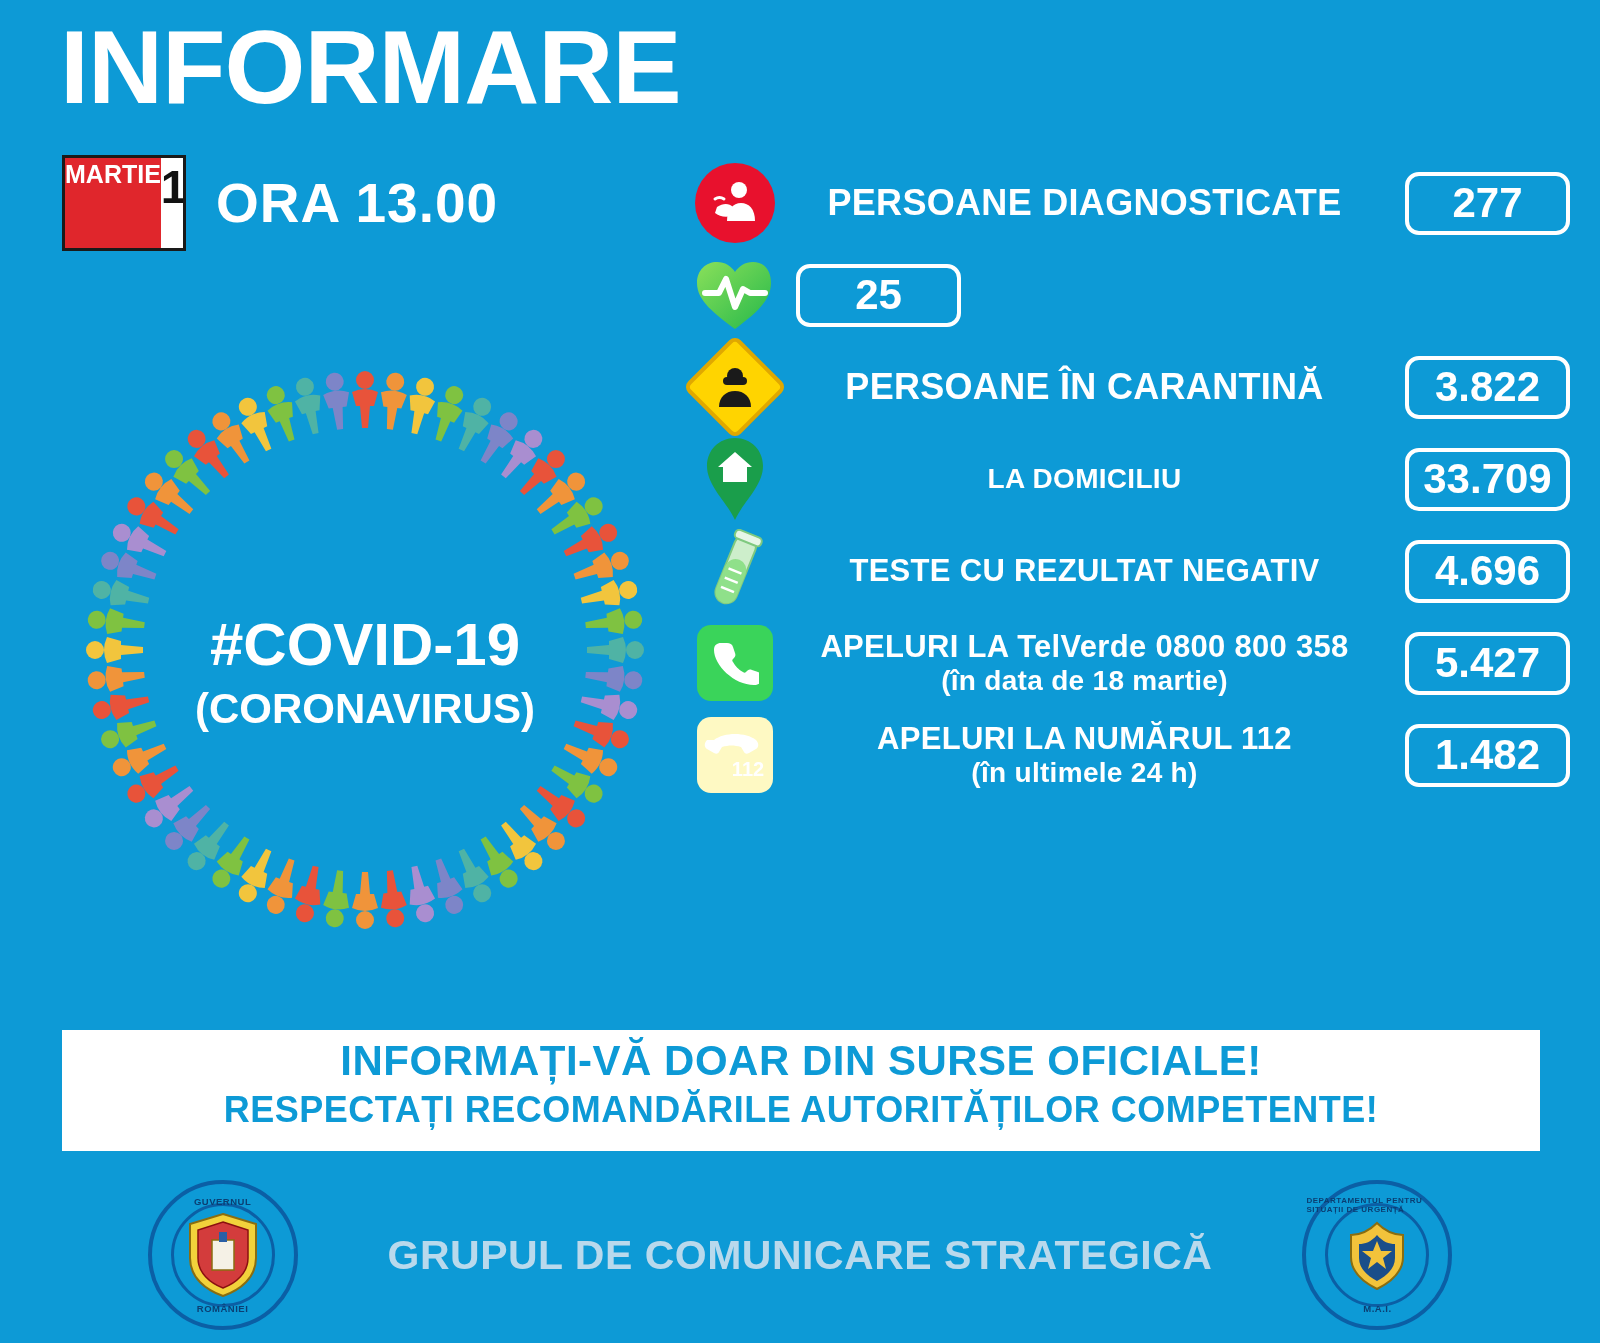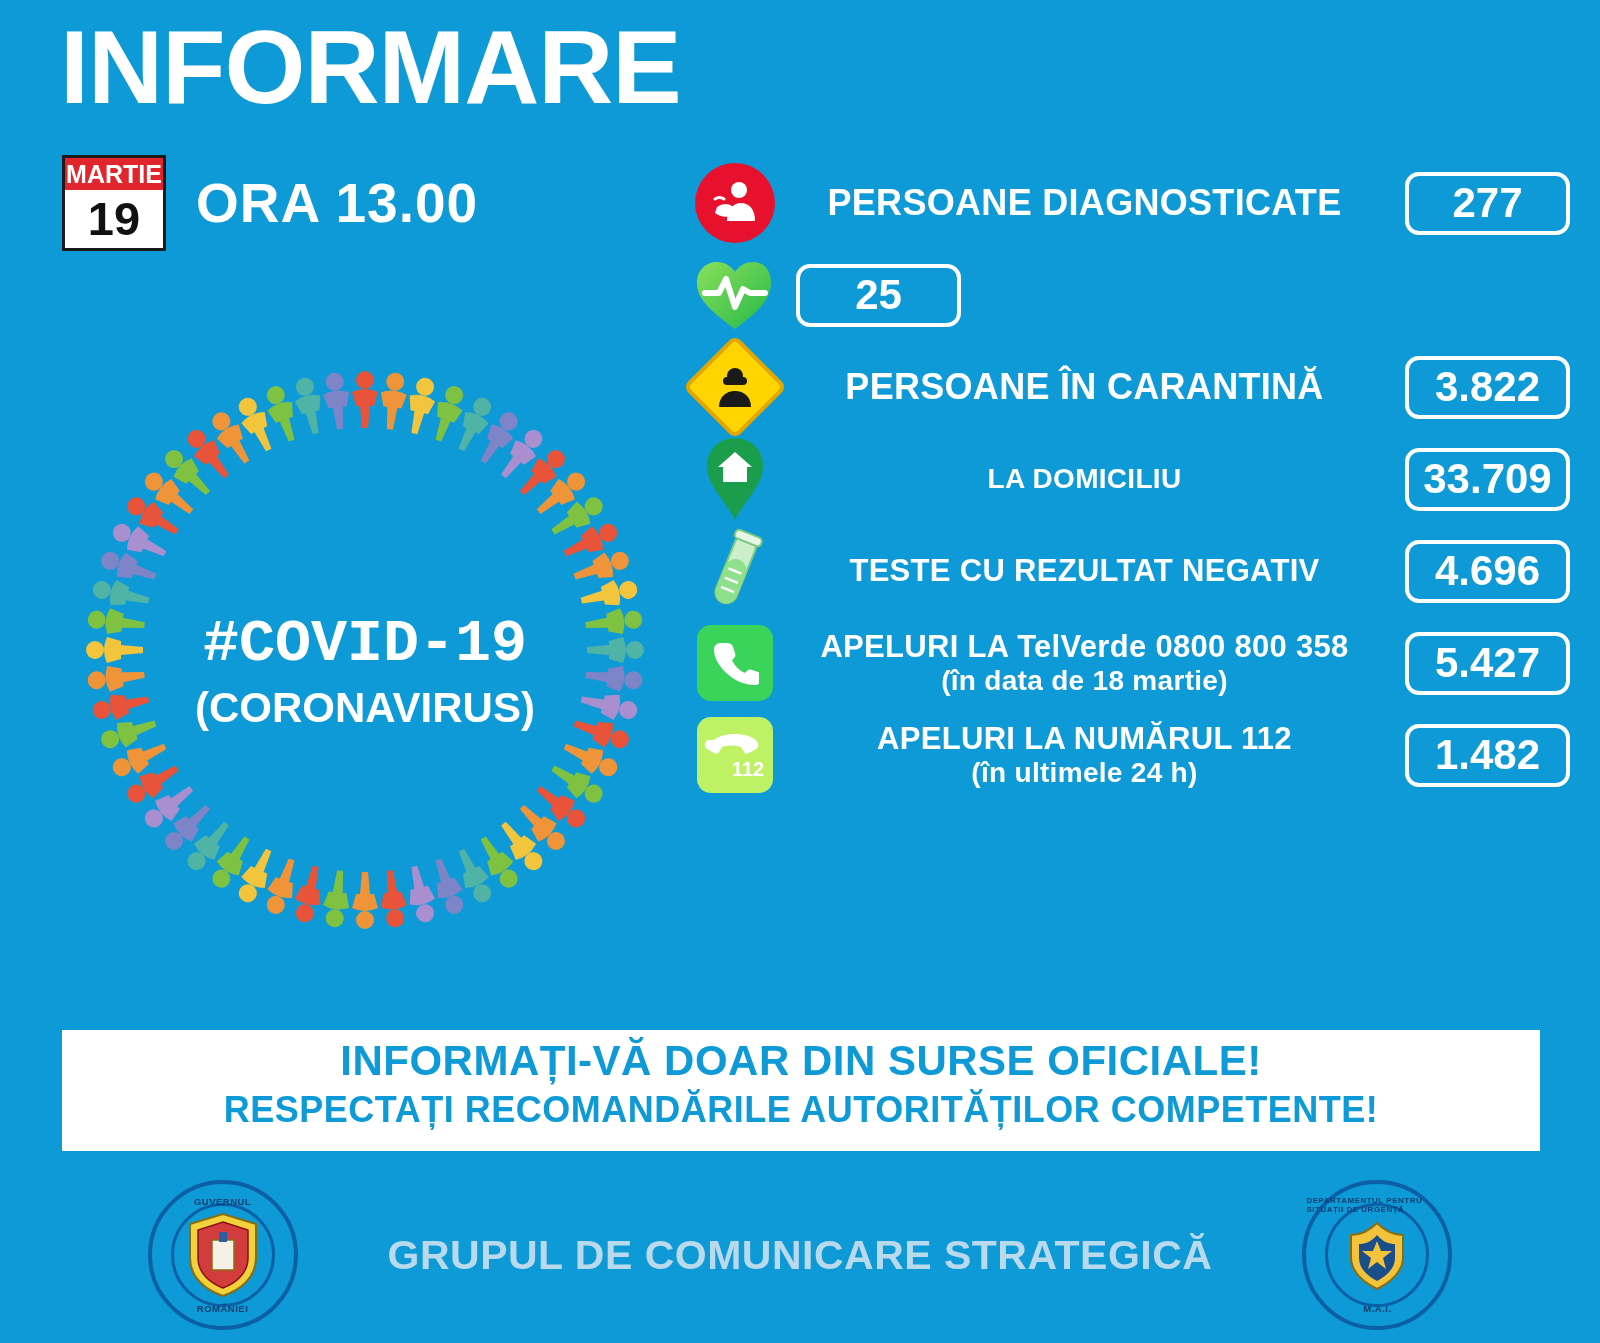--- a/index.html
+++ b/index.html
@@ -27,25 +27,24 @@
   }
 
   .date-row {
     position: absolute;
     left: 62px; top: 155px;
     display: flex;
     align-items: center;
     gap: 30px;
   }
   .calendar {
-    width: 104px; height: 96px;
+    width: 124px; height: 96px;
     background: #ffffff;
     border: 3px solid #1a1a1a;
     display: flex;
-    flex-direction: column;
     overflow: hidden;
   }
   .calendar .cal-month {
     background: #e0262c;
     color: #ffffff;
     font-size: 25px;
     font-weight: bold;
     text-align: center;
     line-height: 32px;
     letter-spacing: 0px;
@@ -79,21 +78,20 @@
     position: absolute;
     left: 0; right: 0; top: 265px;
     text-align: center;
     color: #ffffff;
   }
   .covid-label .big {
     display: block;
     font-size: 60px;
     font-weight: bold;
     letter-spacing: 0px;
-    font-family: Liberation Mono, monospace;
   }
   .covid-label .small {
     display: block;
     font-size: 42px;
     font-weight: bold;
     margin-top: 6px;
   }
 
   
   .stats {
@@ -152,21 +150,21 @@
   }
   .ic-square-green {
     width: 76px; height: 76px;
     border-radius: 14px;
     background: #3ad45a;
     display: flex; align-items: center; justify-content: center;
   }
   .ic-square-red {
     width: 76px; height: 76px;
     border-radius: 14px;
-    background: #bef264;
+    background: #fef9c3;
     display: flex; align-items: center; justify-content: center;
     position: relative;
   }
   .ic-diamond {
     width: 74px; height: 74px;
     background: #ffd400;
     border: 4px solid #e0a800;
     transform: rotate(45deg);
     border-radius: 8px;
     display: flex; align-items: center; justify-content: center;

